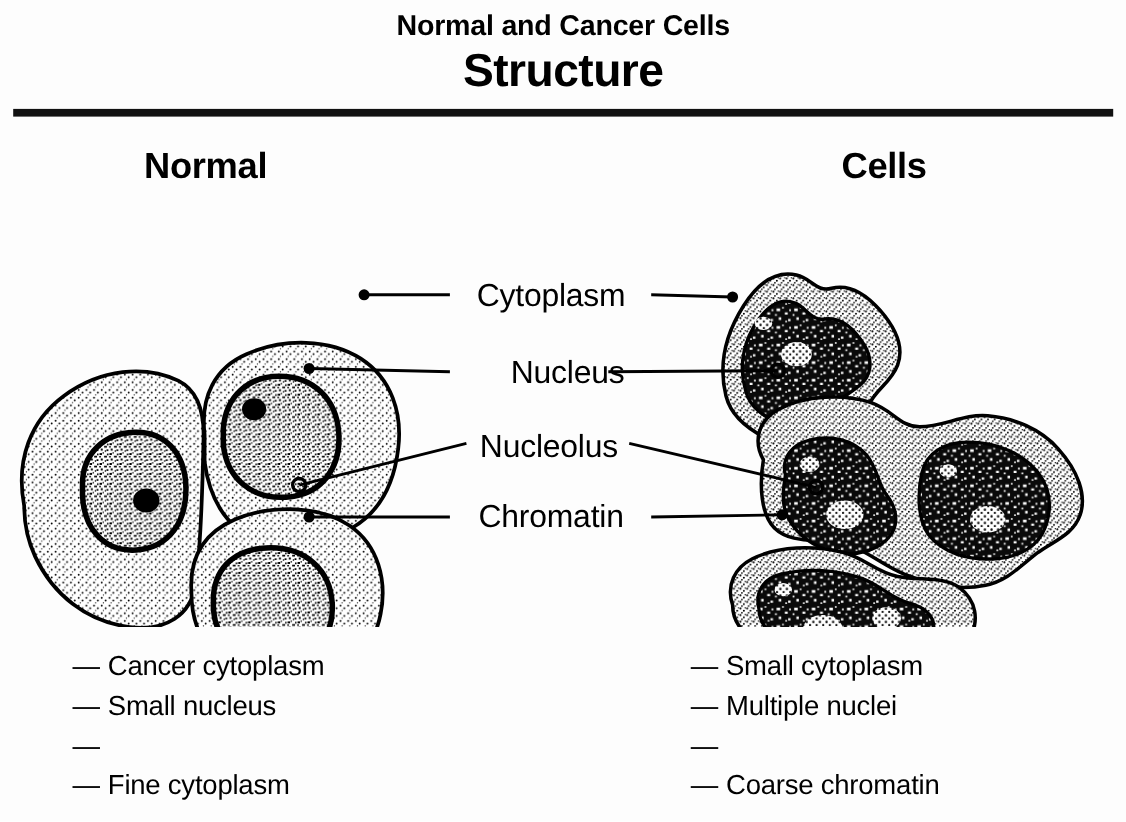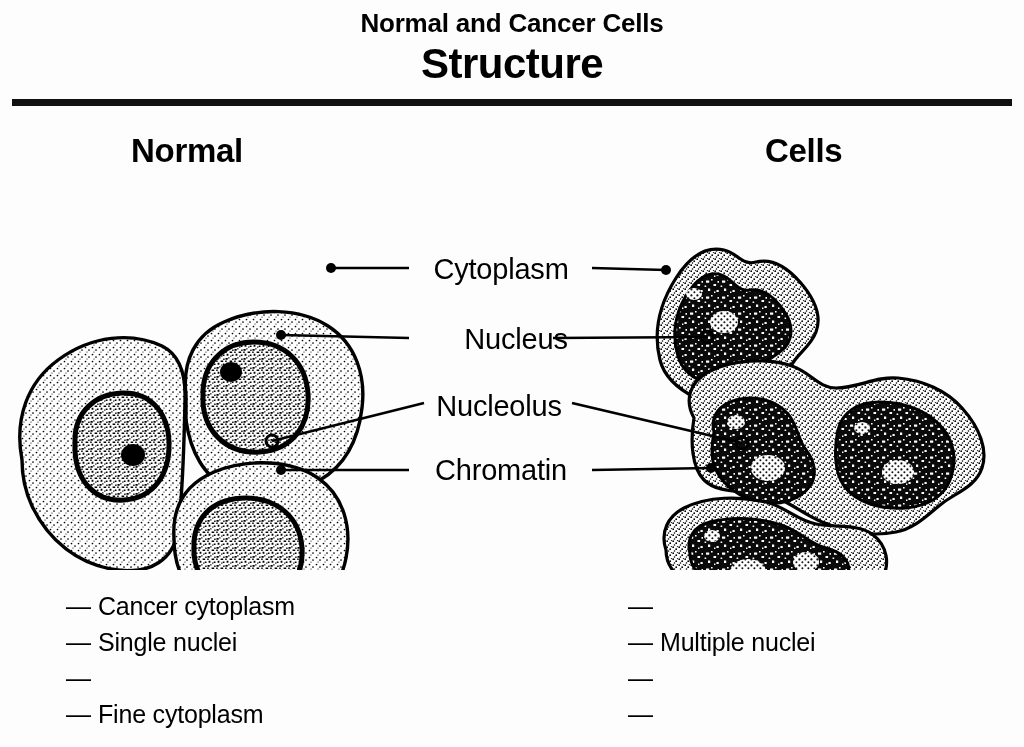--- a/index.html
+++ b/index.html
@@ -283,40 +283,42 @@
   <div class="callout" id="label-nucleolus">Nucleolus</div>
   <div class="callout" id="label-chromatin">Chromatin</div>
 
   <div class="bullets" id="bullets-normal">
     <div class="bullet-row">
       <span class="bullet-dash">—</span>
       <span class="bullet-text">Cancer cytoplasm</span>
     </div>
     <div class="bullet-row">
       <span class="bullet-dash">—</span>
-      <span class="bullet-text">Single nuclei</span>
+      <span class="bullet-text">Small nucleus</span>
     </div>
     <div class="bullet-row">
       <span class="bullet-dash">—</span>
     </div>
     <div class="bullet-row">
       <span class="bullet-dash">—</span>
       <span class="bullet-text">Fine cytoplasm</span>
     </div>
   </div>
 
   <div class="bullets" id="bullets-cancer">
     <div class="bullet-row">
       <span class="bullet-dash">—</span>
+      <span class="bullet-text">Small cytoplasm</span>
     </div>
     <div class="bullet-row">
       <span class="bullet-dash">—</span>
       <span class="bullet-text">Multiple nuclei</span>
     </div>
     <div class="bullet-row">
       <span class="bullet-dash">—</span>
     </div>
     <div class="bullet-row">
       <span class="bullet-dash">—</span>
+      <span class="bullet-text">Coarse chromatin</span>
     </div>
   </div>
 
 </div>
 
 </body></html>

